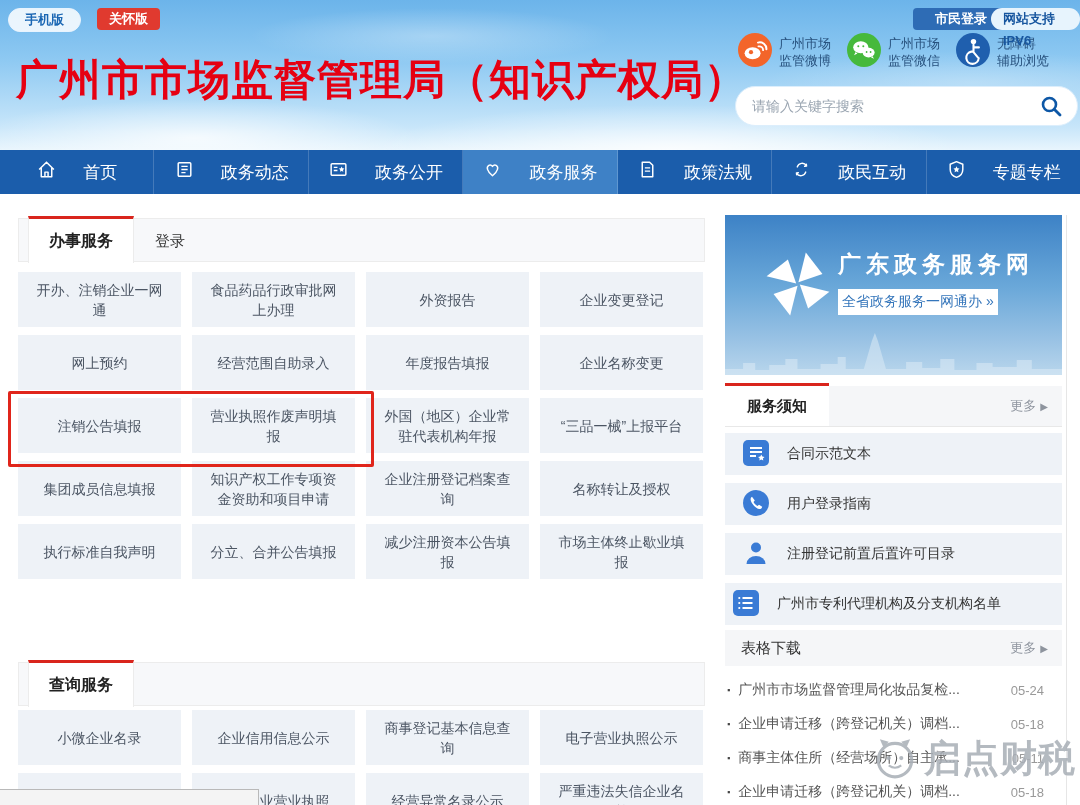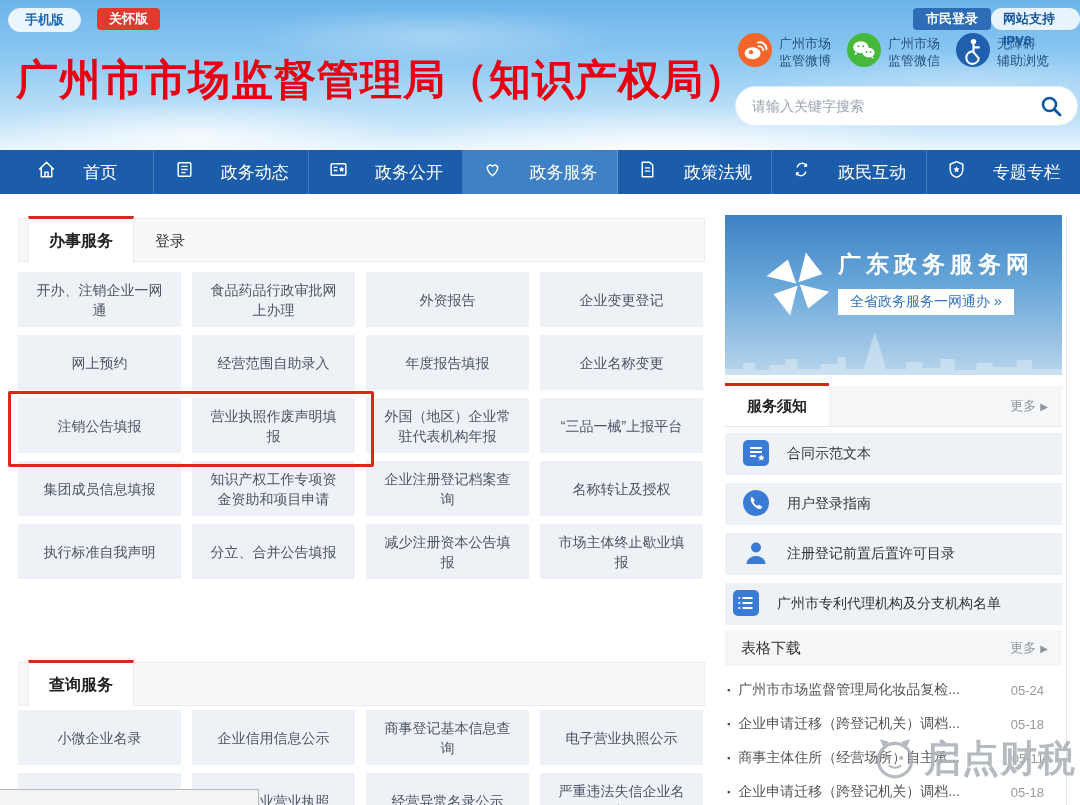--- a/index.html
+++ b/index.html
@@ -11,21 +11,21 @@
   .header::after{content:'';position:absolute;inset:0;pointer-events:none;
     background:
       radial-gradient(ellipse 320px 55px at 18% 92%,rgba(255,255,255,.75),transparent 70%),
       radial-gradient(ellipse 420px 65px at 62% 100%,rgba(255,255,255,.8),transparent 70%),
       radial-gradient(ellipse 260px 40px at 40% 24%,rgba(255,255,255,.30),transparent 70%),
       radial-gradient(ellipse 300px 45px at 90% 55%,rgba(255,255,255,.25),transparent 70%);}
   .pill{position:absolute;top:8px;height:22px;line-height:22px;font-size:13px;font-weight:bold;
         border-radius:12px;padding:0 16px;cursor:pointer;z-index:3;}
   .btn-mobile{left:8px;background:rgba(255,255,255,.85);color:#1a66b3;border:1px solid #e8f4ff;}
   .btn-care{left:97px;background:#e03a2f;color:#fff;border-radius:4px;padding:0 12px;}
-  .btn-citizen{left:913px;background:#2e6cb5;color:#fff;border-radius:4px;padding:0 13px;}
+  .btn-citizen{left:913px;background:#2e6cb5;color:#fff;border-radius:4px;padding:0 22px;}
   .btn-ipv6{left:991px;background:#e7f4fd;color:#17569f;border-radius:12px;padding:0 12px;}
   .site-title{position:absolute;left:16px;top:52px;font-size:42px;font-weight:bold;color:#e60012;
         letter-spacing:1px;z-index:2;white-space:nowrap;}
   .socials{position:absolute;left:738px;top:33px;display:flex;align-items:center;gap:16px;z-index:2;}
   .social{display:flex;align-items:center;gap:7px;cursor:pointer;}
   .social .txt{font-size:13px;color:#27517d;line-height:17px;white-space:nowrap;}
   .search{position:absolute;left:735px;top:86px;width:343px;height:40px;background:#fff;
         border-radius:21px;border:1px solid #dceefc;box-sizing:border-box;z-index:2;
         display:flex;align-items:center;padding:0 14px;}
   .search input{flex:1;border:none;outline:none;font-size:14px;color:#333;background:transparent;
@@ -56,21 +56,21 @@
   .hl{position:absolute;left:8px;top:391px;width:360px;height:70px;border:3px solid #e0251b;
         border-radius:2px;z-index:5;pointer-events:none;}
   .tooltip{position:absolute;left:0;top:789px;width:258px;height:16px;background:#f4f4f4;
         border-top:1px solid #b9b9b9;border-right:1px solid #b9b9b9;z-index:6;}
   
   .banner{position:absolute;left:725px;top:215px;width:337px;height:160px;overflow:hidden;cursor:pointer;
         background:linear-gradient(180deg,#3d82c6 0%,#6aa8d9 45%,#9cc4e5 80%,#b9d6ec 100%);}
   .banner .b-title{position:absolute;left:113px;top:34px;color:#fff;font-size:23px;font-weight:bold;
         letter-spacing:5px;white-space:nowrap;}
   .banner .b-sub{position:absolute;left:113px;top:74px;background:#fff;color:#3576bb;font-size:14px;
-        padding:4px 12px;white-space:nowrap;}
+        padding:4px 4px;white-space:nowrap;}
   .notice-bar{position:absolute;left:725px;top:386px;width:337px;height:40px;background:#f5f6f8;
         border-bottom:1px solid #e8e8e8;}
   .notice-tab{position:absolute;left:0;top:-3px;height:43px;background:#fff;border-top:3px solid #d9251d;
         box-sizing:border-box;display:flex;align-items:center;justify-content:center;font-size:15px;
         font-weight:bold;color:#222;padding:0 22px;cursor:pointer;}
   .notice-item{position:absolute;left:725px;width:337px;height:42px;background:#eef2f7;display:flex;
         align-items:center;gap:18px;padding-left:18px;box-sizing:border-box;font-size:14px;color:#333;
         cursor:pointer;white-space:nowrap;}
   .dl-bar{position:absolute;left:725px;top:630px;width:337px;height:36px;background:#f5f6f8;
         display:flex;align-items:center;font-size:15px;color:#333;padding-left:16px;box-sizing:border-box;}

